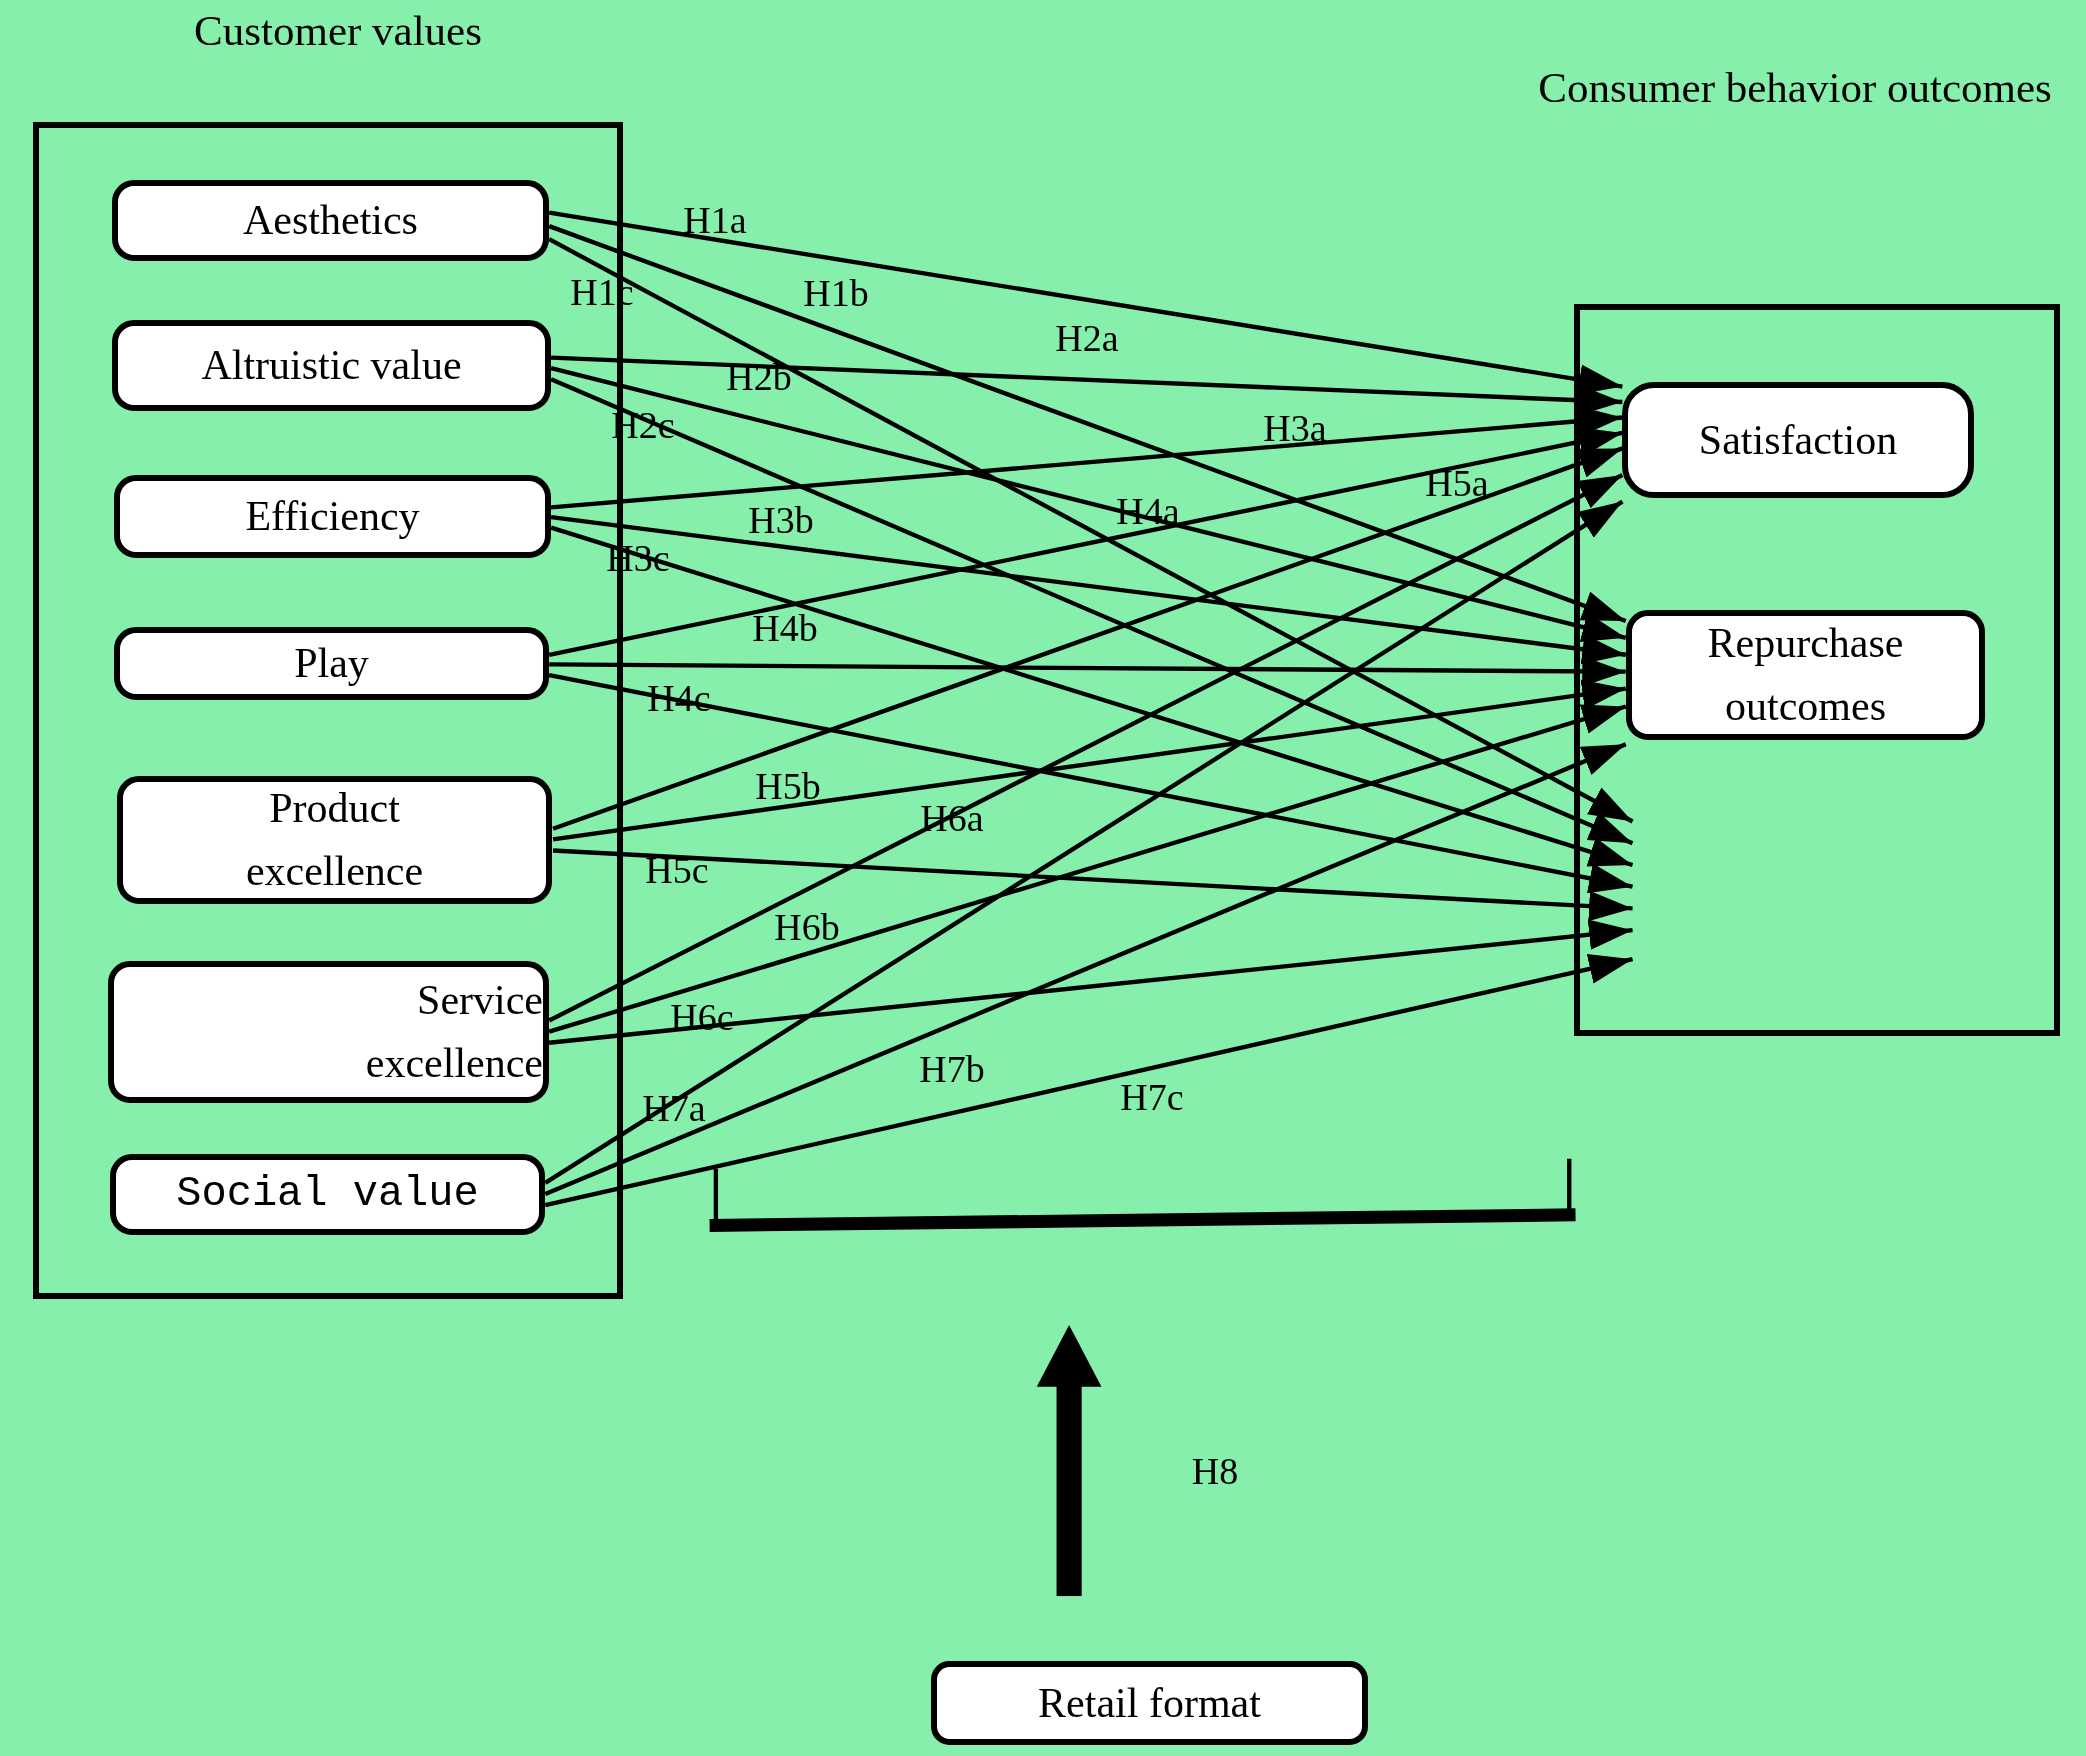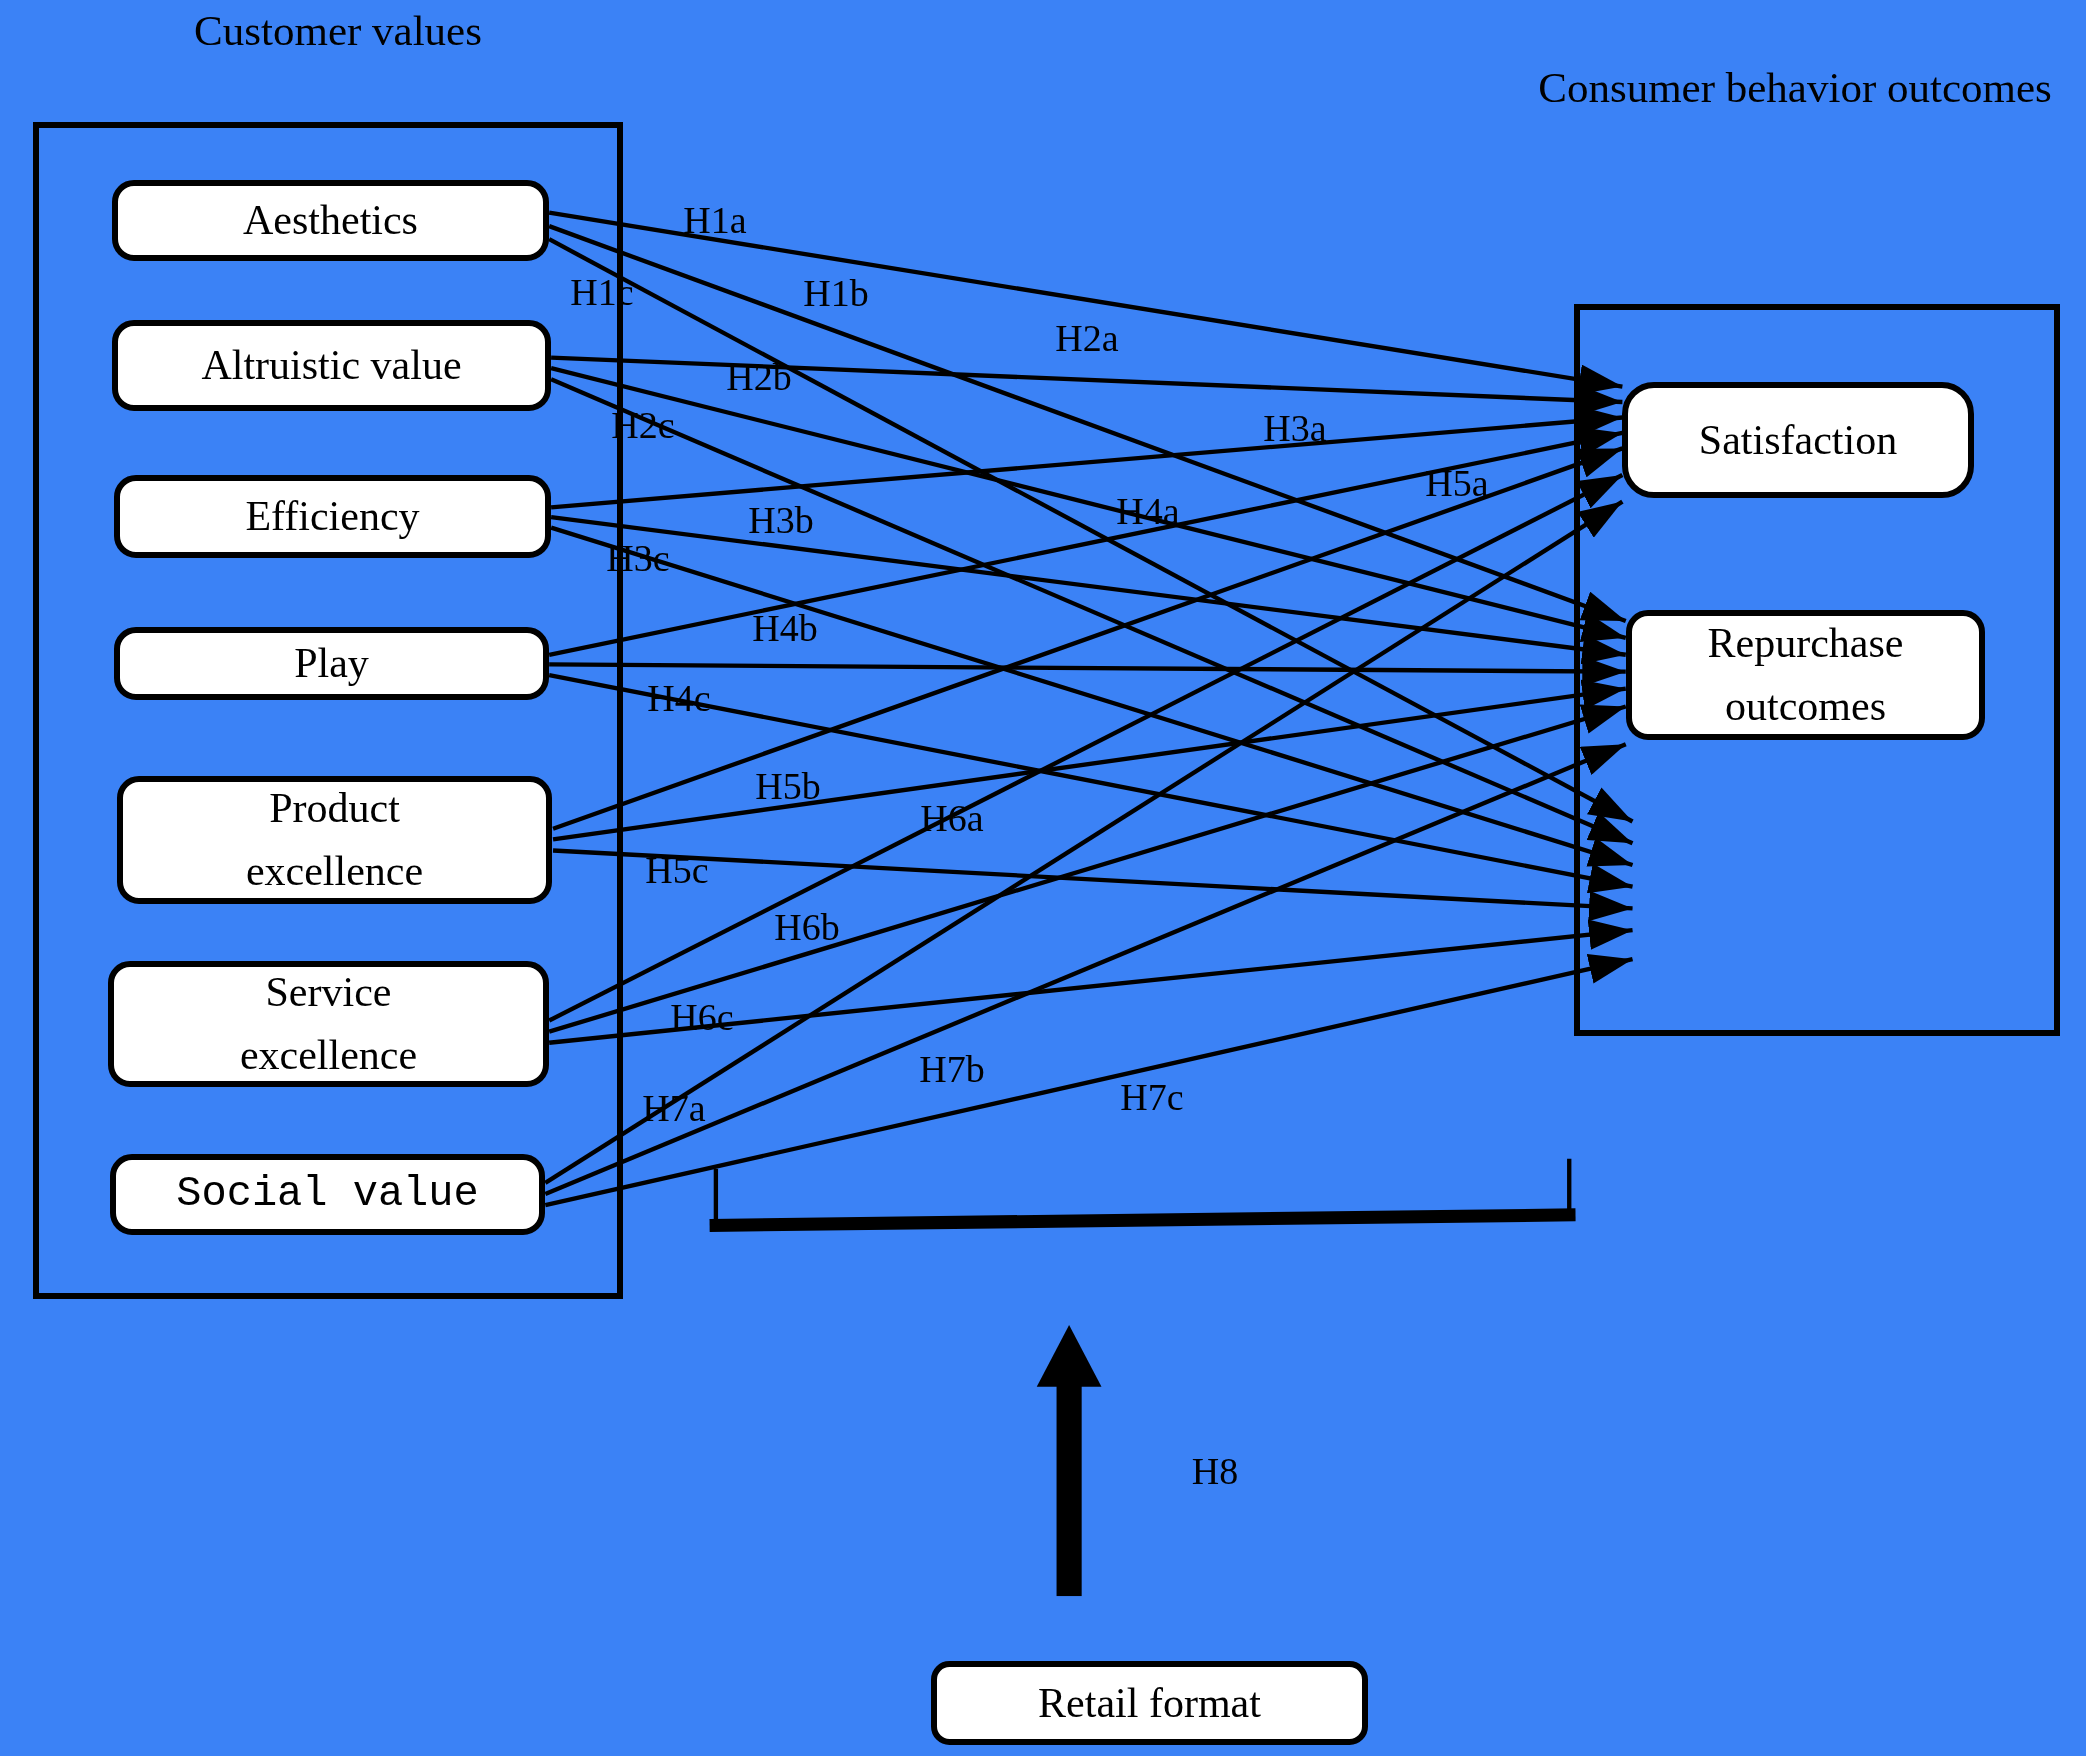--- a/index.html
+++ b/index.html
@@ -1,16 +1,16 @@
 <!DOCTYPE html>
 <html style="font-size:7.7px"><head>
 <meta charset="utf-8">
 <style>
   html,body{margin:0;padding:0;background:#ffffff;}
-  .stage{position:relative;width:2087px;height:1756px;background:#3b82f6;
+  .stage{position:relative;width:2087px;height:1756px;background:#86efac;
          font-family:"Liberation Serif","DejaVu Serif",serif;color:#000;overflow:hidden;}
   .title{position:absolute;transform:translate(-50%,-50%);font-size:43px;white-space:nowrap;}
   .group-box{position:absolute;border:6.8px solid #000;box-sizing:border-box;background:transparent;}
   .node-box{position:absolute;border:6.3px solid #000;border-radius:22px;box-sizing:border-box;
             background:#fff;display:flex;flex-direction:column;align-items:center;justify-content:center;
             font-size:42px;line-height:1.5;text-align:center;}
   .bline{white-space:nowrap;}
   .hlabel{position:absolute;transform:translate(-50%,-50%);font-size:38px;white-space:nowrap;}
   svg.wires{position:absolute;left:0;top:0;}
   .edge{stroke:#000;stroke-width:9;fill:none;}
@@ -99,21 +99,21 @@
     <div class="node-box" style="left: 114px; top: 475px; width: 437px; height: 83px;">
       <div class="bline">Efficiency</div>
     </div>
     <div class="node-box" style="left: 114px; top: 627px; width: 435px; height: 73px;">
       <div class="bline">Play</div>
     </div>
     <div class="node-box" style="left: 117px; top: 776px; width: 435px; height: 128px;">
       <div class="bline">Product</div>
       <div class="bline">excellence</div>
     </div>
-    <div class="node-box" style="left: 108px; top: 961px; width: 441px; height: 126px;">
+    <div class="node-box" style="left: 108px; top: 961px; width: 441px; height: 142px; align-items: flex-end;">
       <div class="bline">Service</div>
       <div class="bline">excellence</div>
     </div>
     <div class="node-box" style="left: 110px; top: 1154px; width: 435px; height: 81px; font-family: Liberation Mono, monospace;">
       <div class="bline">Social value</div>
     </div>
     <div class="node-box" style="left: 1622px; top: 382px; width: 352px; height: 116px; border-radius: 32px;">
       <div class="bline">Satisfaction</div>
     </div>
     <div class="node-box" style="left: 1626px; top: 610px; width: 359px; height: 130px;">

